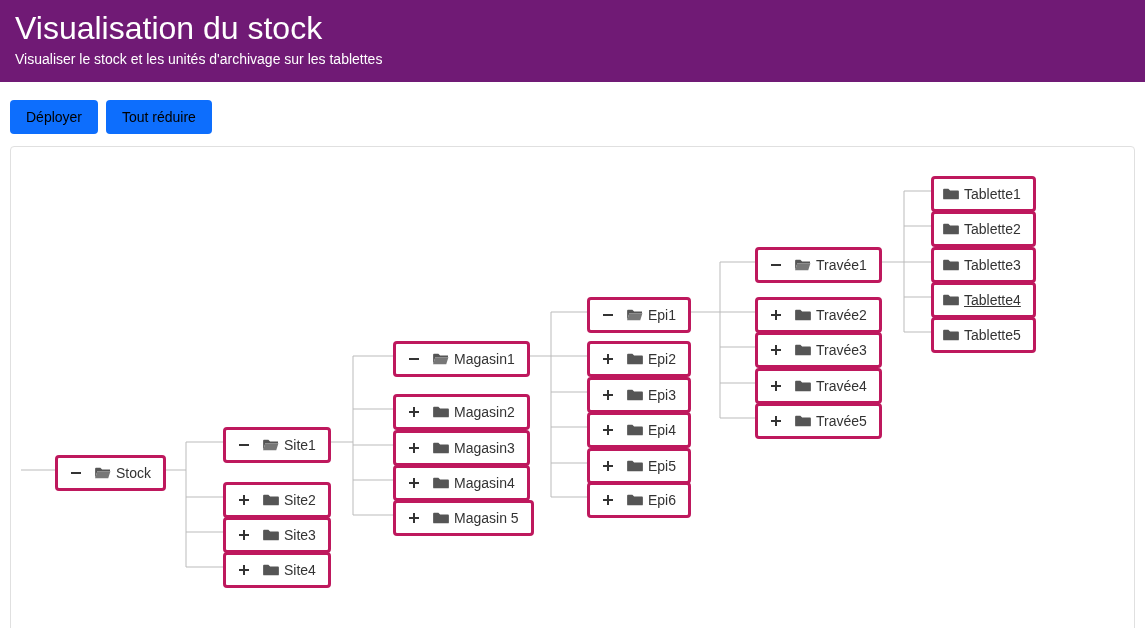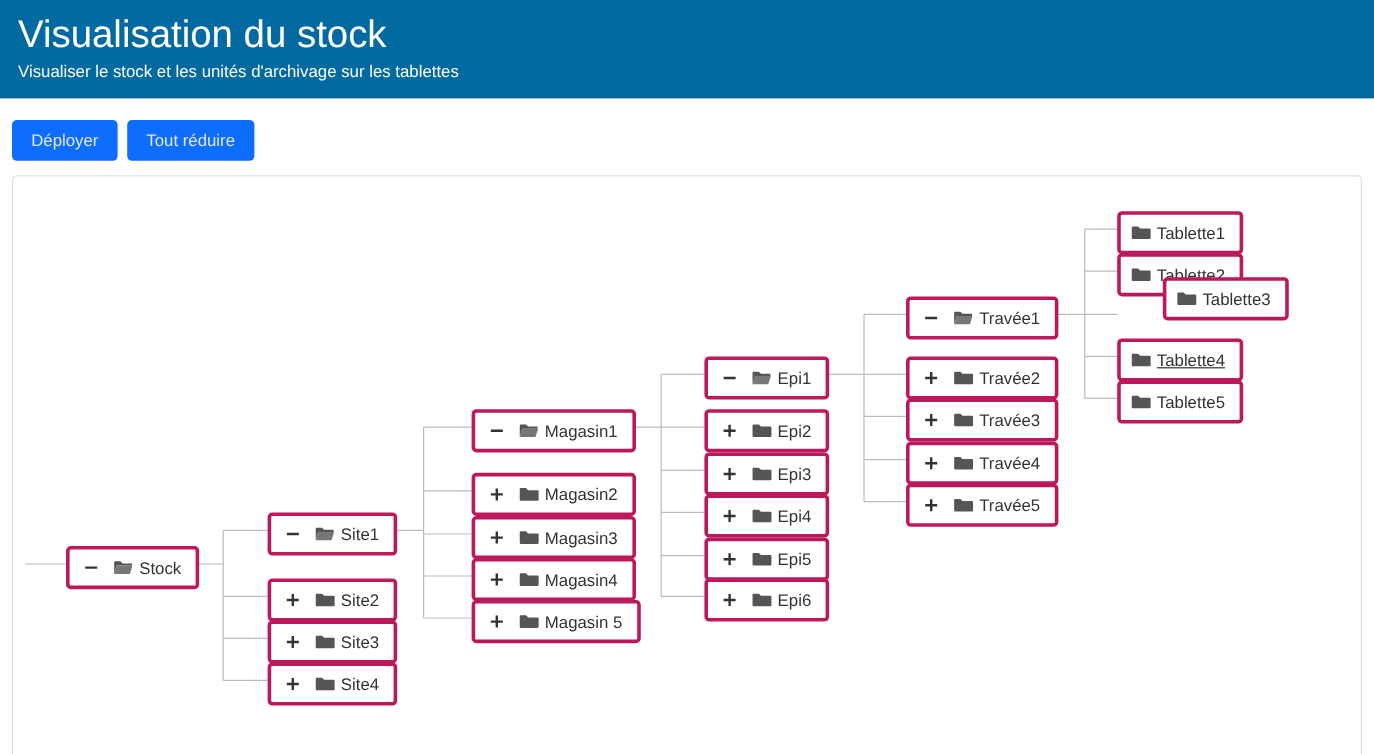--- a/index.html
+++ b/index.html
@@ -1,20 +1,20 @@
 <!DOCTYPE html>
 <html><head>
 <meta charset="utf-8">
 <style>
   html,body{margin:0;padding:0;font-family:"Segoe UI",Arial,sans-serif;background:#fff;color:#333;font-size:14px;}
-  .header{background:#0369a1;color:#fff;padding:10px 15px 15px 15px;margin:0 0 18px 0;position:relative;}
+  .header{background:#701a75;color:#fff;padding:10px 15px 15px 15px;margin:0 0 18px 0;position:relative;}
   .header h1{margin:0;font-weight:300;font-size:32px;}
   .header p{margin:4px 0 0 0;font-size:14px;font-weight:300;}
   .toolbar{padding:0 10px 12px 10px;}
-  .btn{background:#0d6efd;color:#e5e5e5;border:none;border-radius:4px;padding:9px 16px;font-size:14px;cursor:pointer;margin-right:4px;}
+  .btn{background:#0d6efd;color:#000000;border:none;border-radius:4px;padding:9px 16px;font-size:14px;cursor:pointer;margin-right:4px;}
   .canvas{margin:0 10px 10px 10px;border:1px solid #e0e0e0;border-radius:4px;position:relative;height:500px;overflow:hidden;background:#fff;}
   .node{position:absolute;border:3px solid #be185d;border-radius:4px;background:#fff;padding:0 12px 0 8px;height:30px;display:flex;align-items:center;gap:6px;white-space:nowrap;box-shadow:0 0 0 rgba(0,0,0,0);}
   .node .toggle{width:20px;height:20px;display:flex;align-items:center;justify-content:center;margin-right:2px;cursor:pointer;}
   .node .toggle svg{display:block;}
   .node .label{font-size:14px;color:#333;}
   .icon{width:16px;height:14px;display:inline-block;}
   svg.connectors{position:absolute;left:0;top:0;pointer-events:none;}
 </style>
 </head>
 <body>
@@ -339,21 +339,21 @@
           <path fill="#555" d="M2 2h5l2 2h9a1 1 0 011 1v8a1 1 0 01-1 1H2a1 1 0 01-1-1V3a1 1 0 011-1z"></path>
         </svg></span>
     <span class="label">Tablette1</span>
   </div>
   <div class="node" style="left:920px;top:64px;">
     <span class="icon"><svg viewBox="0 0 20 16" width="18" height="14">
           <path fill="#555" d="M2 2h5l2 2h9a1 1 0 011 1v8a1 1 0 01-1 1H2a1 1 0 01-1-1V3a1 1 0 011-1z"></path>
         </svg></span>
     <span class="label">Tablette2</span>
   </div>
-  <div class="node" style="left:920px;top:84px;margin-left:38px;">
+  <div class="node" style="left:920px;top:100px;">
     <span class="icon"><svg viewBox="0 0 20 16" width="18" height="14">
           <path fill="#555" d="M2 2h5l2 2h9a1 1 0 011 1v8a1 1 0 01-1 1H2a1 1 0 01-1-1V3a1 1 0 011-1z"></path>
         </svg></span>
     <span class="label">Tablette3</span>
   </div>
   <div class="node" style="left:920px;top:135px;text-decoration:underline;">
     <span class="icon"><svg viewBox="0 0 20 16" width="18" height="14">
           <path fill="#555" d="M2 2h5l2 2h9a1 1 0 011 1v8a1 1 0 01-1 1H2a1 1 0 01-1-1V3a1 1 0 011-1z"></path>
         </svg></span>
     <span class="label">Tablette4</span>

